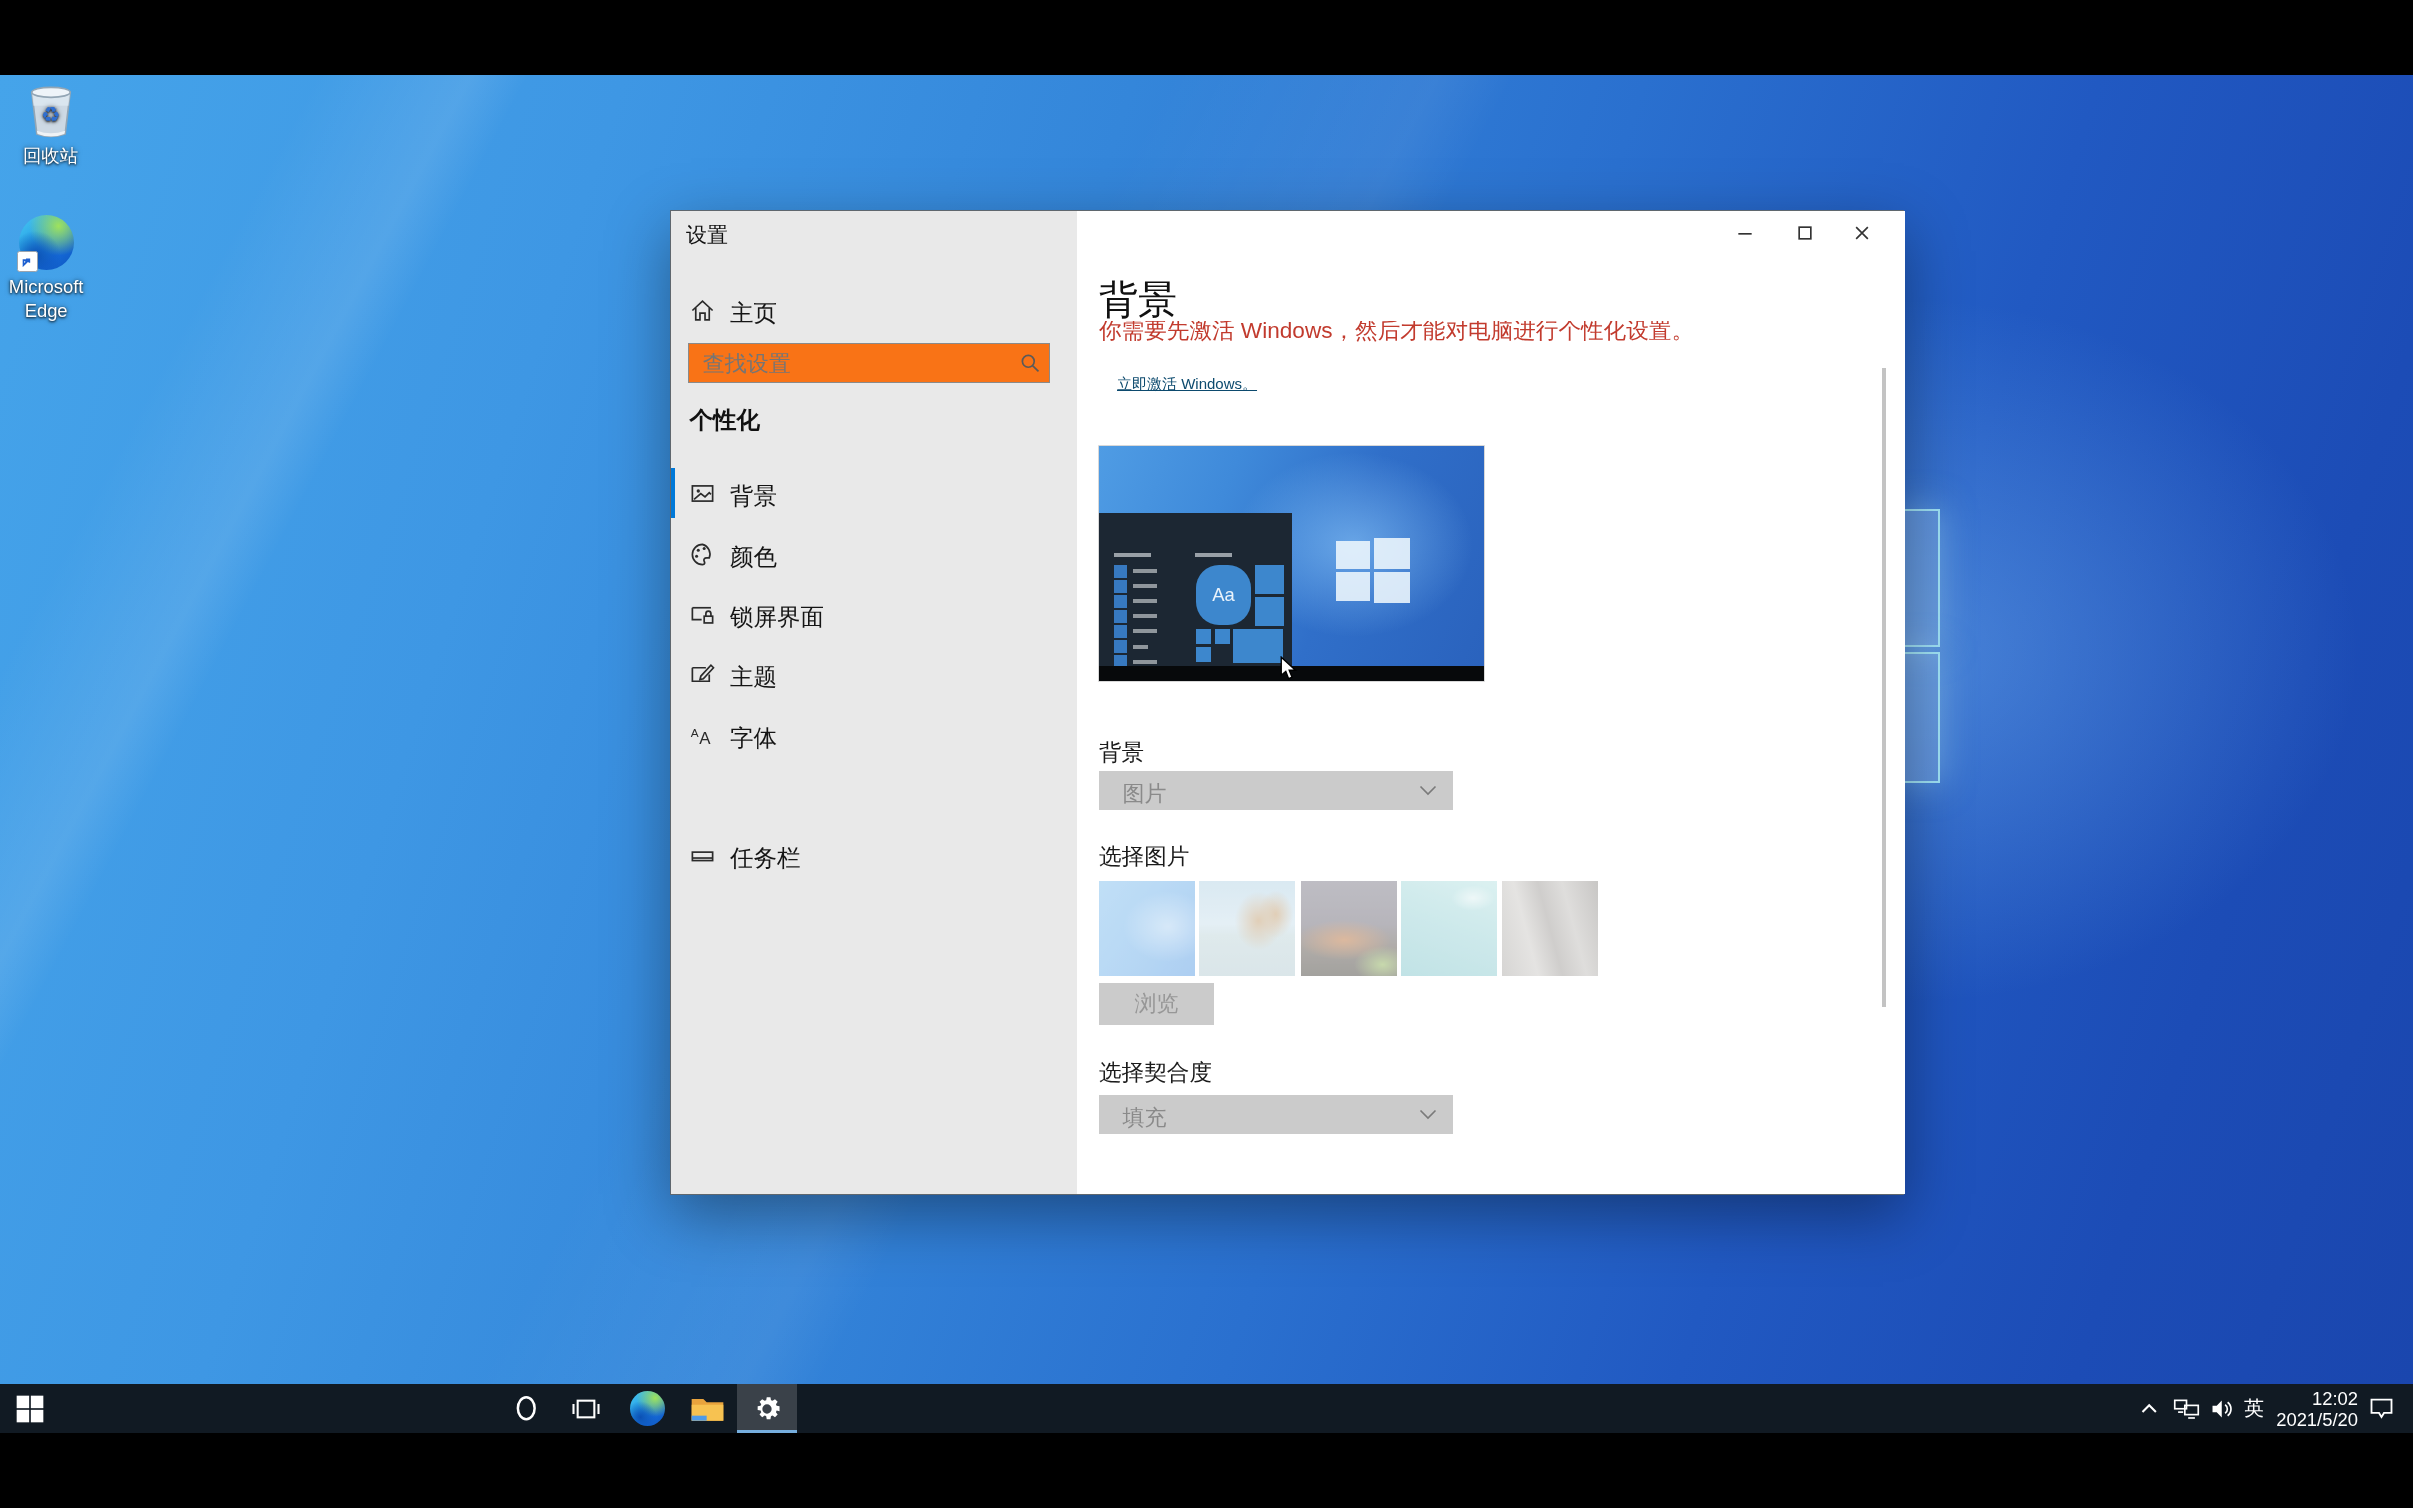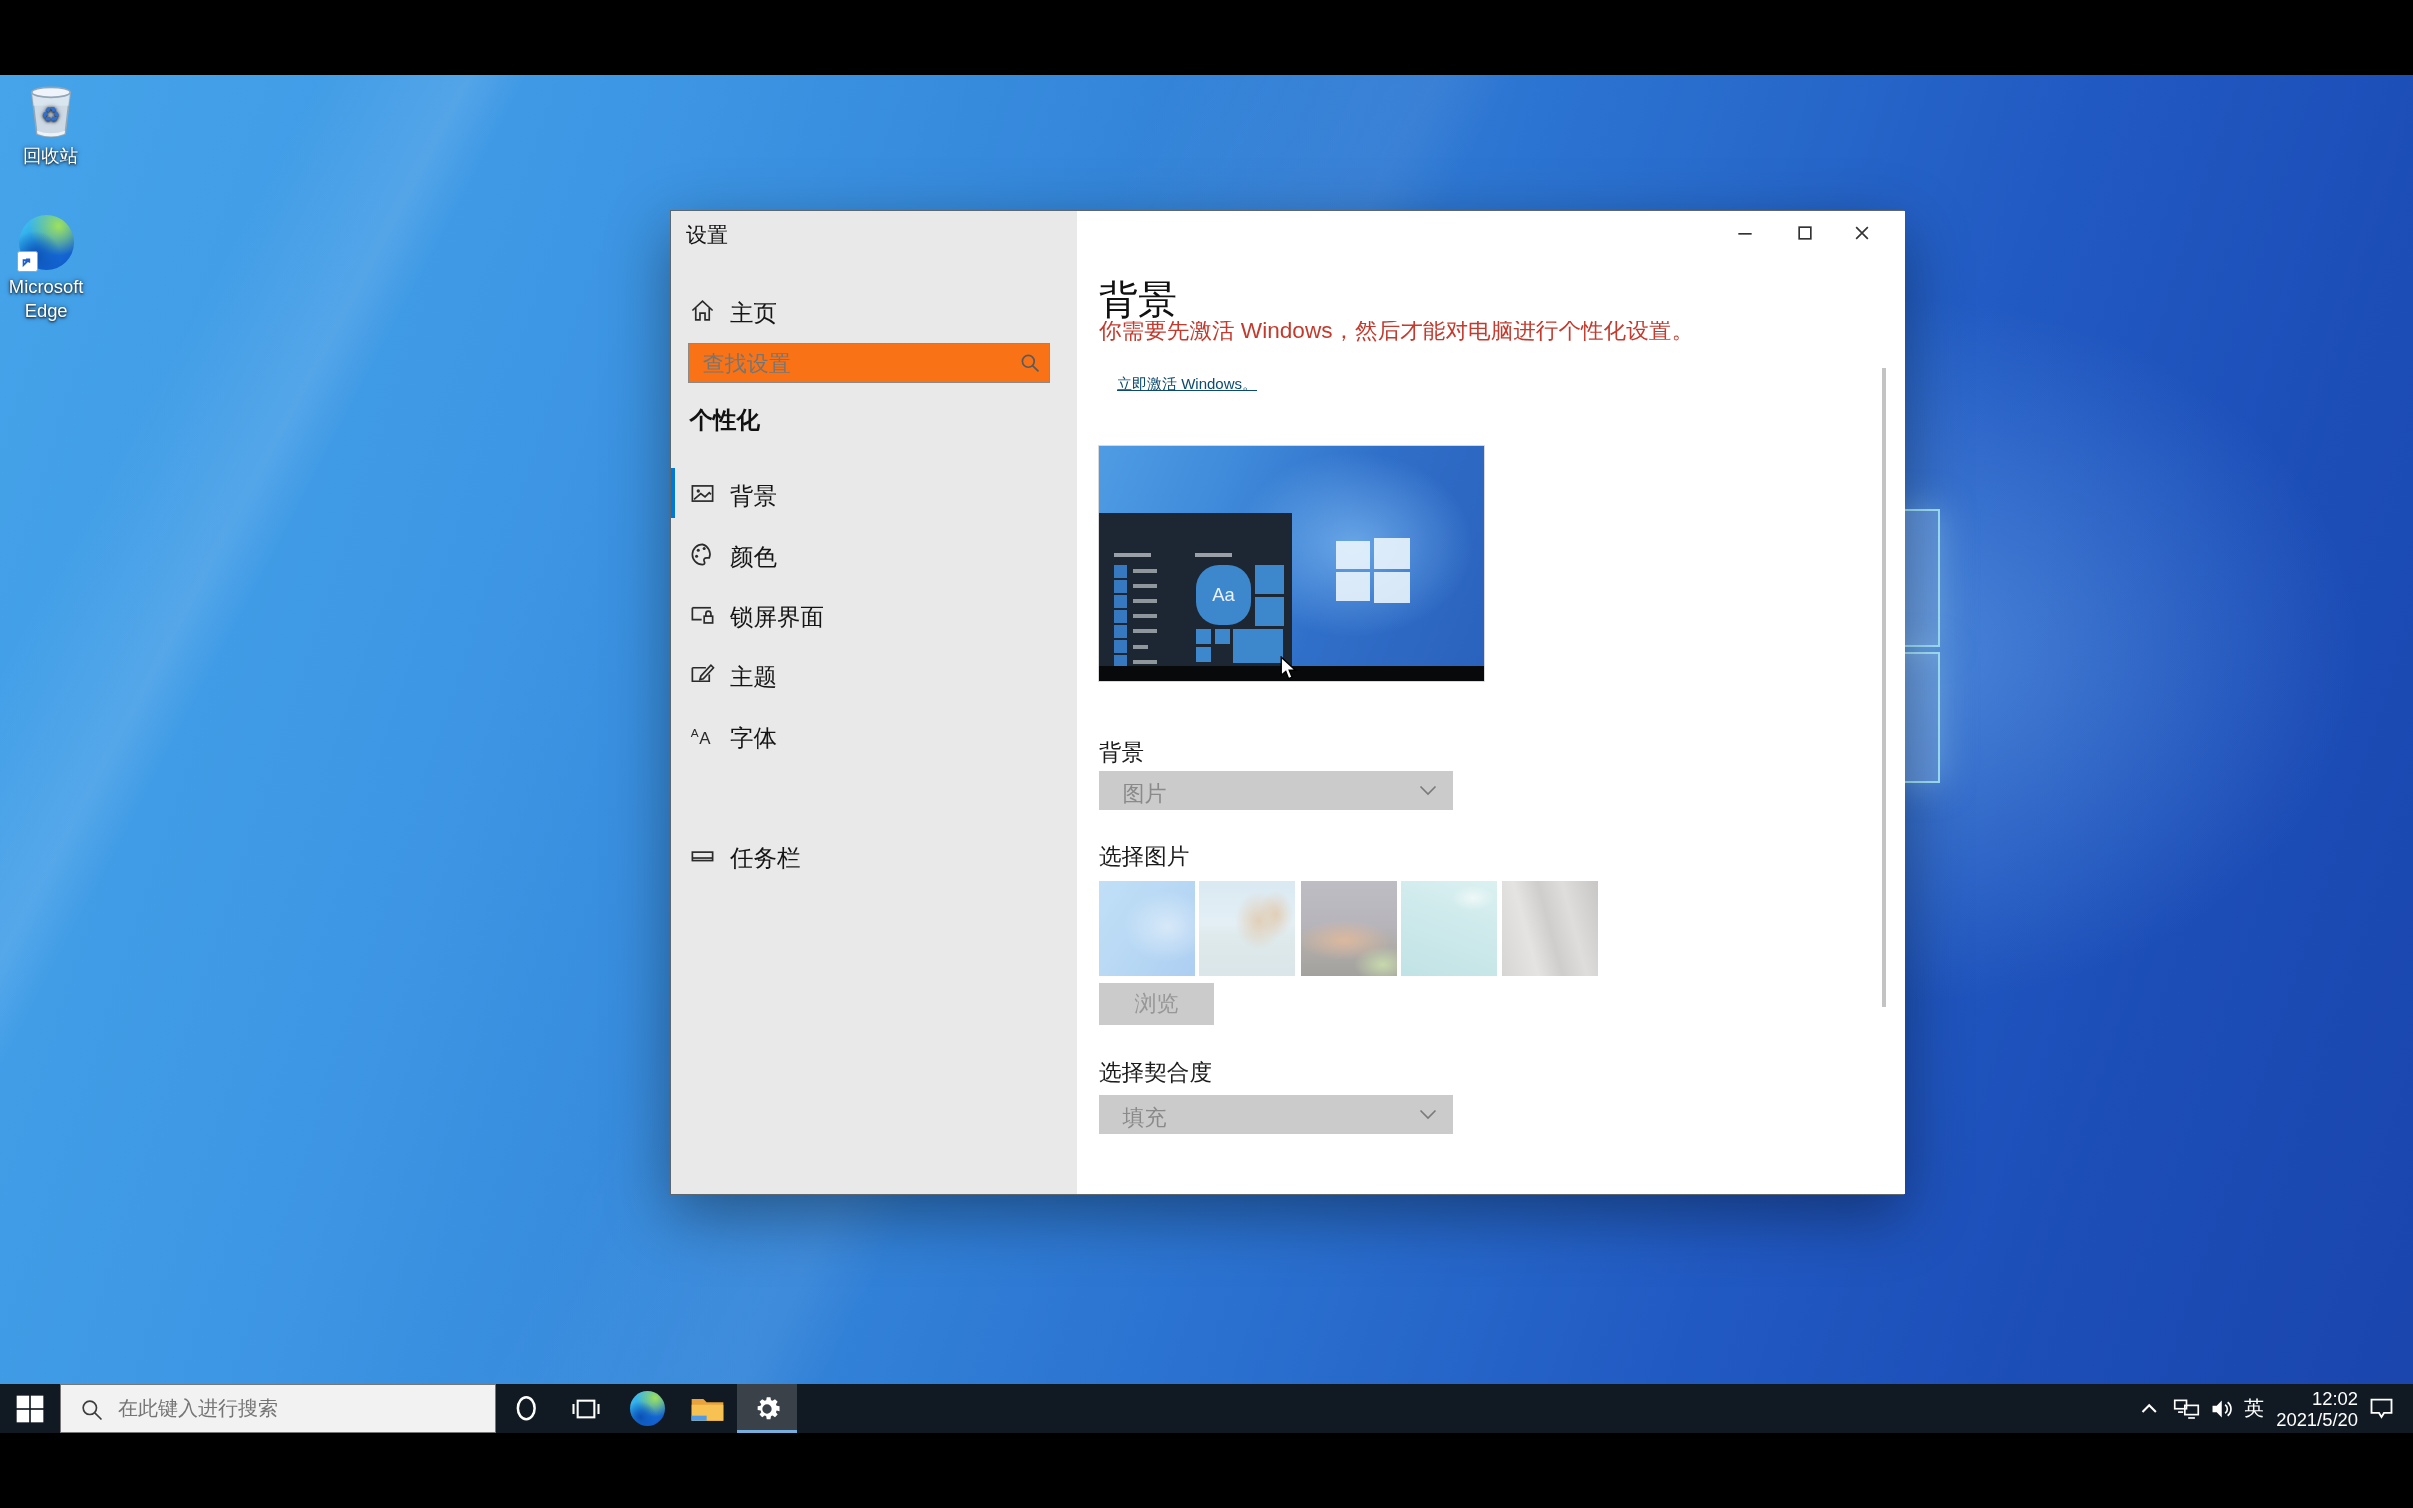--- a/index.html
+++ b/index.html
@@ -321,27 +321,20 @@
 
     <div class="tb-slot" style="left:0;">
       <svg width="30" height="30" viewBox="0 0 36 36">
         <rect x="2" y="2" width="15" height="15" fill="#fff"></rect>
           <rect x="19" y="2" width="15" height="15" fill="#fff"></rect>
         <rect x="2" y="19" width="15" height="15" fill="#fff"></rect>
           <rect x="19" y="19" width="15" height="15" fill="#fff"></rect>
       </svg>
     </div>
 
-    <div id="tb-search">
-      <svg class="mag" width="25" height="25" viewBox="0 0 30 30">
-        <circle cx="13" cy="13" r="8" fill="none" stroke="#3c3c3c" stroke-width="2"></circle>
-        <line x1="19" y1="19" x2="27" y2="27" stroke="#3c3c3c" stroke-width="2"></line>
-      </svg>
-      <input type="text" placeholder="在此键入进行搜索" style="">
-    </div>
 
     <div class="tb-slot" style="left:496px;">
       <svg width="28.5" height="28.5" viewBox="0 0 34 34">
         <ellipse cx="17" cy="17" rx="10" ry="13" fill="none" stroke="#fff" stroke-width="3"></ellipse>
       </svg>
     </div>
 
     <div class="tb-slot" style="left:556px;">
       <svg width="30" height="30" viewBox="0 0 36 36">
         <rect x="8" y="8" width="20" height="20" fill="none" stroke="#fff" stroke-width="2.5"></rect>

